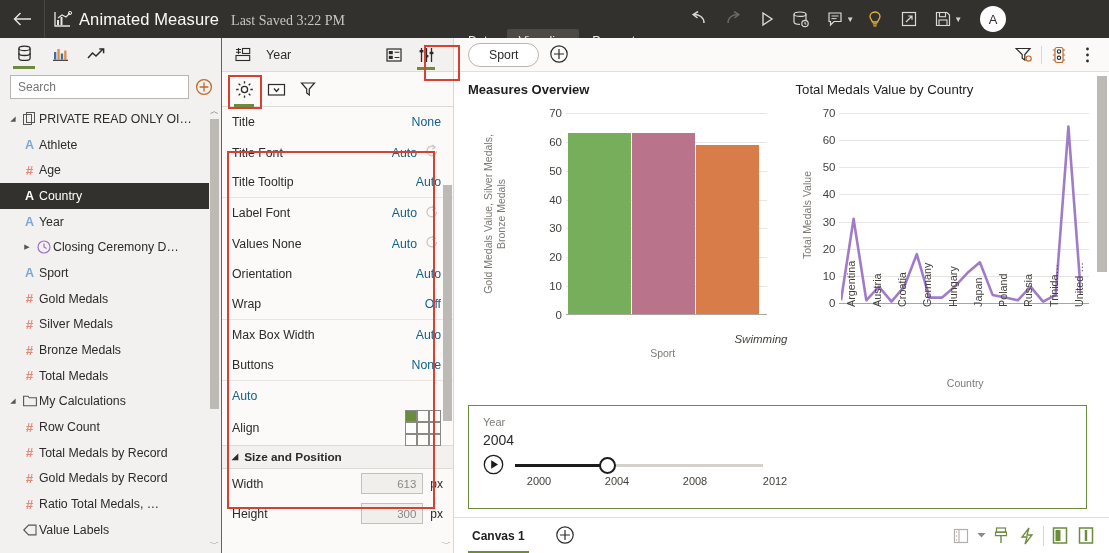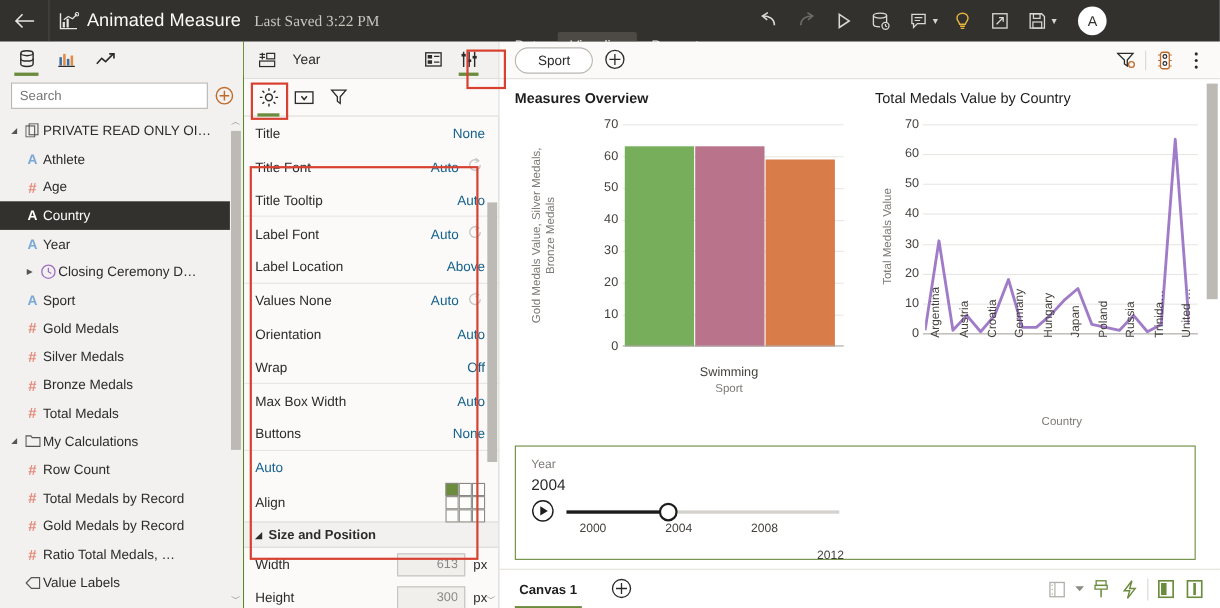--- a/index.html
+++ b/index.html
@@ -113,21 +113,21 @@
   .vline { width:1px; height:18px; background:#d9d7d3; margin:0 3px; }
   .cv-body { flex:1 1 auto; position:relative; overflow:hidden; padding:6px 0 0 0; }
   .charts { display:flex; padding: 4px 14px 0 14px; }
   .chartbox { position:relative; }
   .ch-title { font-size:13px; font-weight:700; color:#1d1d1d; margin-bottom:4px; }
   .ch-title.thin { font-weight:400; font-size:13.2px; }
   .plot { position:relative; }
   .ytitle { position:absolute; font-size:10.5px; color:#7d7a76; transform:rotate(-90deg);
      transform-origin: left top; white-space:pre; text-align:center; }
   .xtitle { text-align:center; font-size:10.5px; color:#7d7a76; margin-top:2px; }
-  .xcat { text-align:center; font-size:11.5px; color:#44413d; }
+  .xcat { text-align:right; font-size:11.5px; color:#44413d;font-style:italic; }
   .ytick { position:absolute; right:0; font-size:11.5px; color:#44413d; transform:translateY(-50%); }
   .gridline { position:absolute; height:1px; background:#e8e6e3; }
   .axisline { position:absolute; height:1px; background:#a9a6a2; }
   .bar { position:absolute; bottom:0; }
   .rotlbl { position:absolute; font-size:10.8px; color:#44413d; transform:rotate(-90deg);
      transform-origin: left top; white-space:nowrap; }
 
   
   .sliderpanel { position:absolute; left:14px; right:22px; bottom:8px; height:104px;
      border:1px solid #6b8b3d; background:#fff; padding:10px 14px; }
@@ -450,24 +450,20 @@
               <span class="pname">Title Tooltip</span>
               <span class="pval">Auto</span>
             </div>
             <div class="prop-row">
               <span class="pname">Label Font</span>
               <span class="pval">Auto</span>
               <span class="refresh"><svg width="14" height="14" viewBox="0 0 14 14">
                   <path d="M11.6 7 A4.8 4.8 0 1 1 9.6 3.1" stroke="#8d8a85" stroke-width="1.3" fill="none"></path>
                   <path d="M7.3 1 L10.2 3.2 L7.3 5" stroke="#8d8a85" stroke-width="1.2" fill="none"></path>
                 </svg></span>
-            </div>
-            <div class="prop-row sep">
-              <span class="pname">Label Location</span>
-              <span class="pval">Above</span>
             </div>
             <div class="prop-row">
               <span class="pname">Values None</span>
               <span class="pval">Auto</span>
               <span class="refresh"><svg width="14" height="14" viewBox="0 0 14 14">
                   <path d="M11.6 7 A4.8 4.8 0 1 1 9.6 3.1" stroke="#8d8a85" stroke-width="1.3" fill="none"></path>
                   <path d="M7.3 1 L10.2 3.2 L7.3 5" stroke="#8d8a85" stroke-width="1.2" fill="none"></path>
                 </svg></span>
             </div>
             <div class="prop-row">
@@ -660,21 +656,21 @@
             <div class="sl-track">
               <div class="sl-base"></div>
               <div class="sl-fill"></div>
               <div class="sl-thumb"></div>
             </div>
           </div>
           <div class="sl-ticks">
             <div class="sl-tick" style="left:24px;">2000</div>
             <div class="sl-tick" style="left:102px;">2004</div>
             <div class="sl-tick" style="left:180px;">2008</div>
-            <div class="sl-tick" style="left:240px;margin-top:24px;">2012</div>
+            <div class="sl-tick" style="left:260px;">2012</div>
           </div>
         </div>
 
         <div class="cv-scroll">
             <div class="thumb"></div>
           </div>
       </div>
 
       <div class="bottombar">
         <div class="tabcanvas">Canvas 1</div>

